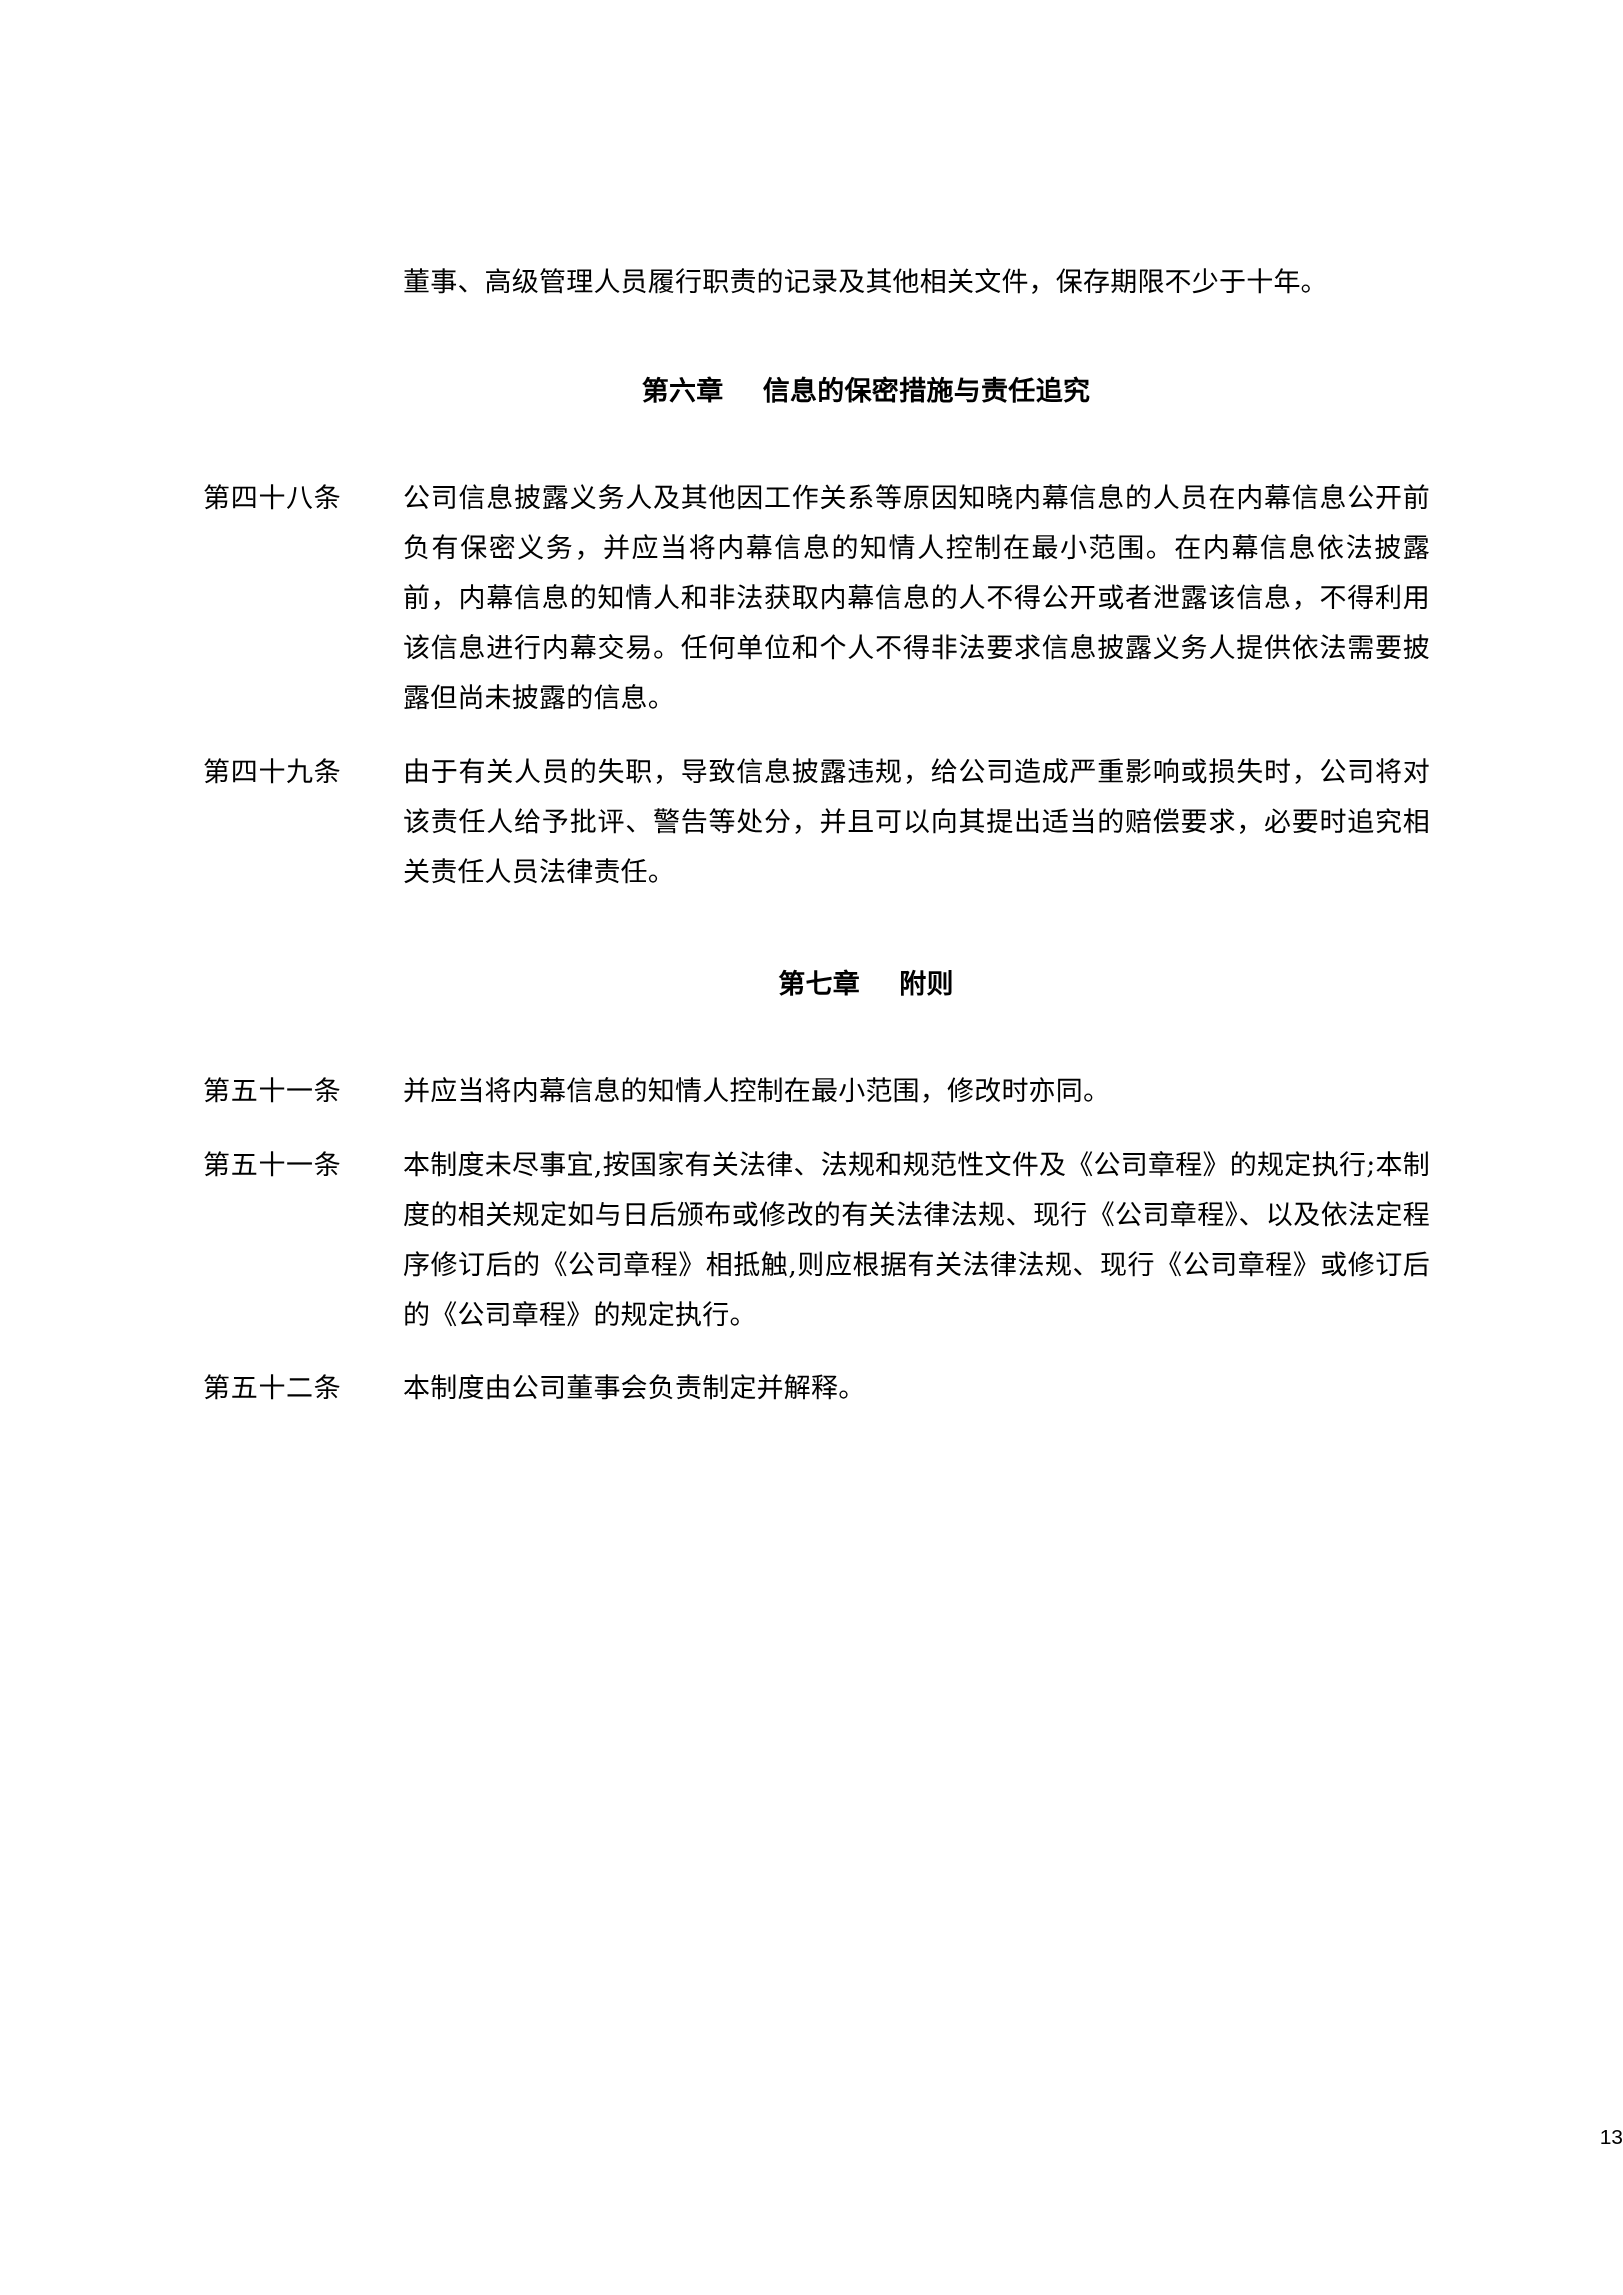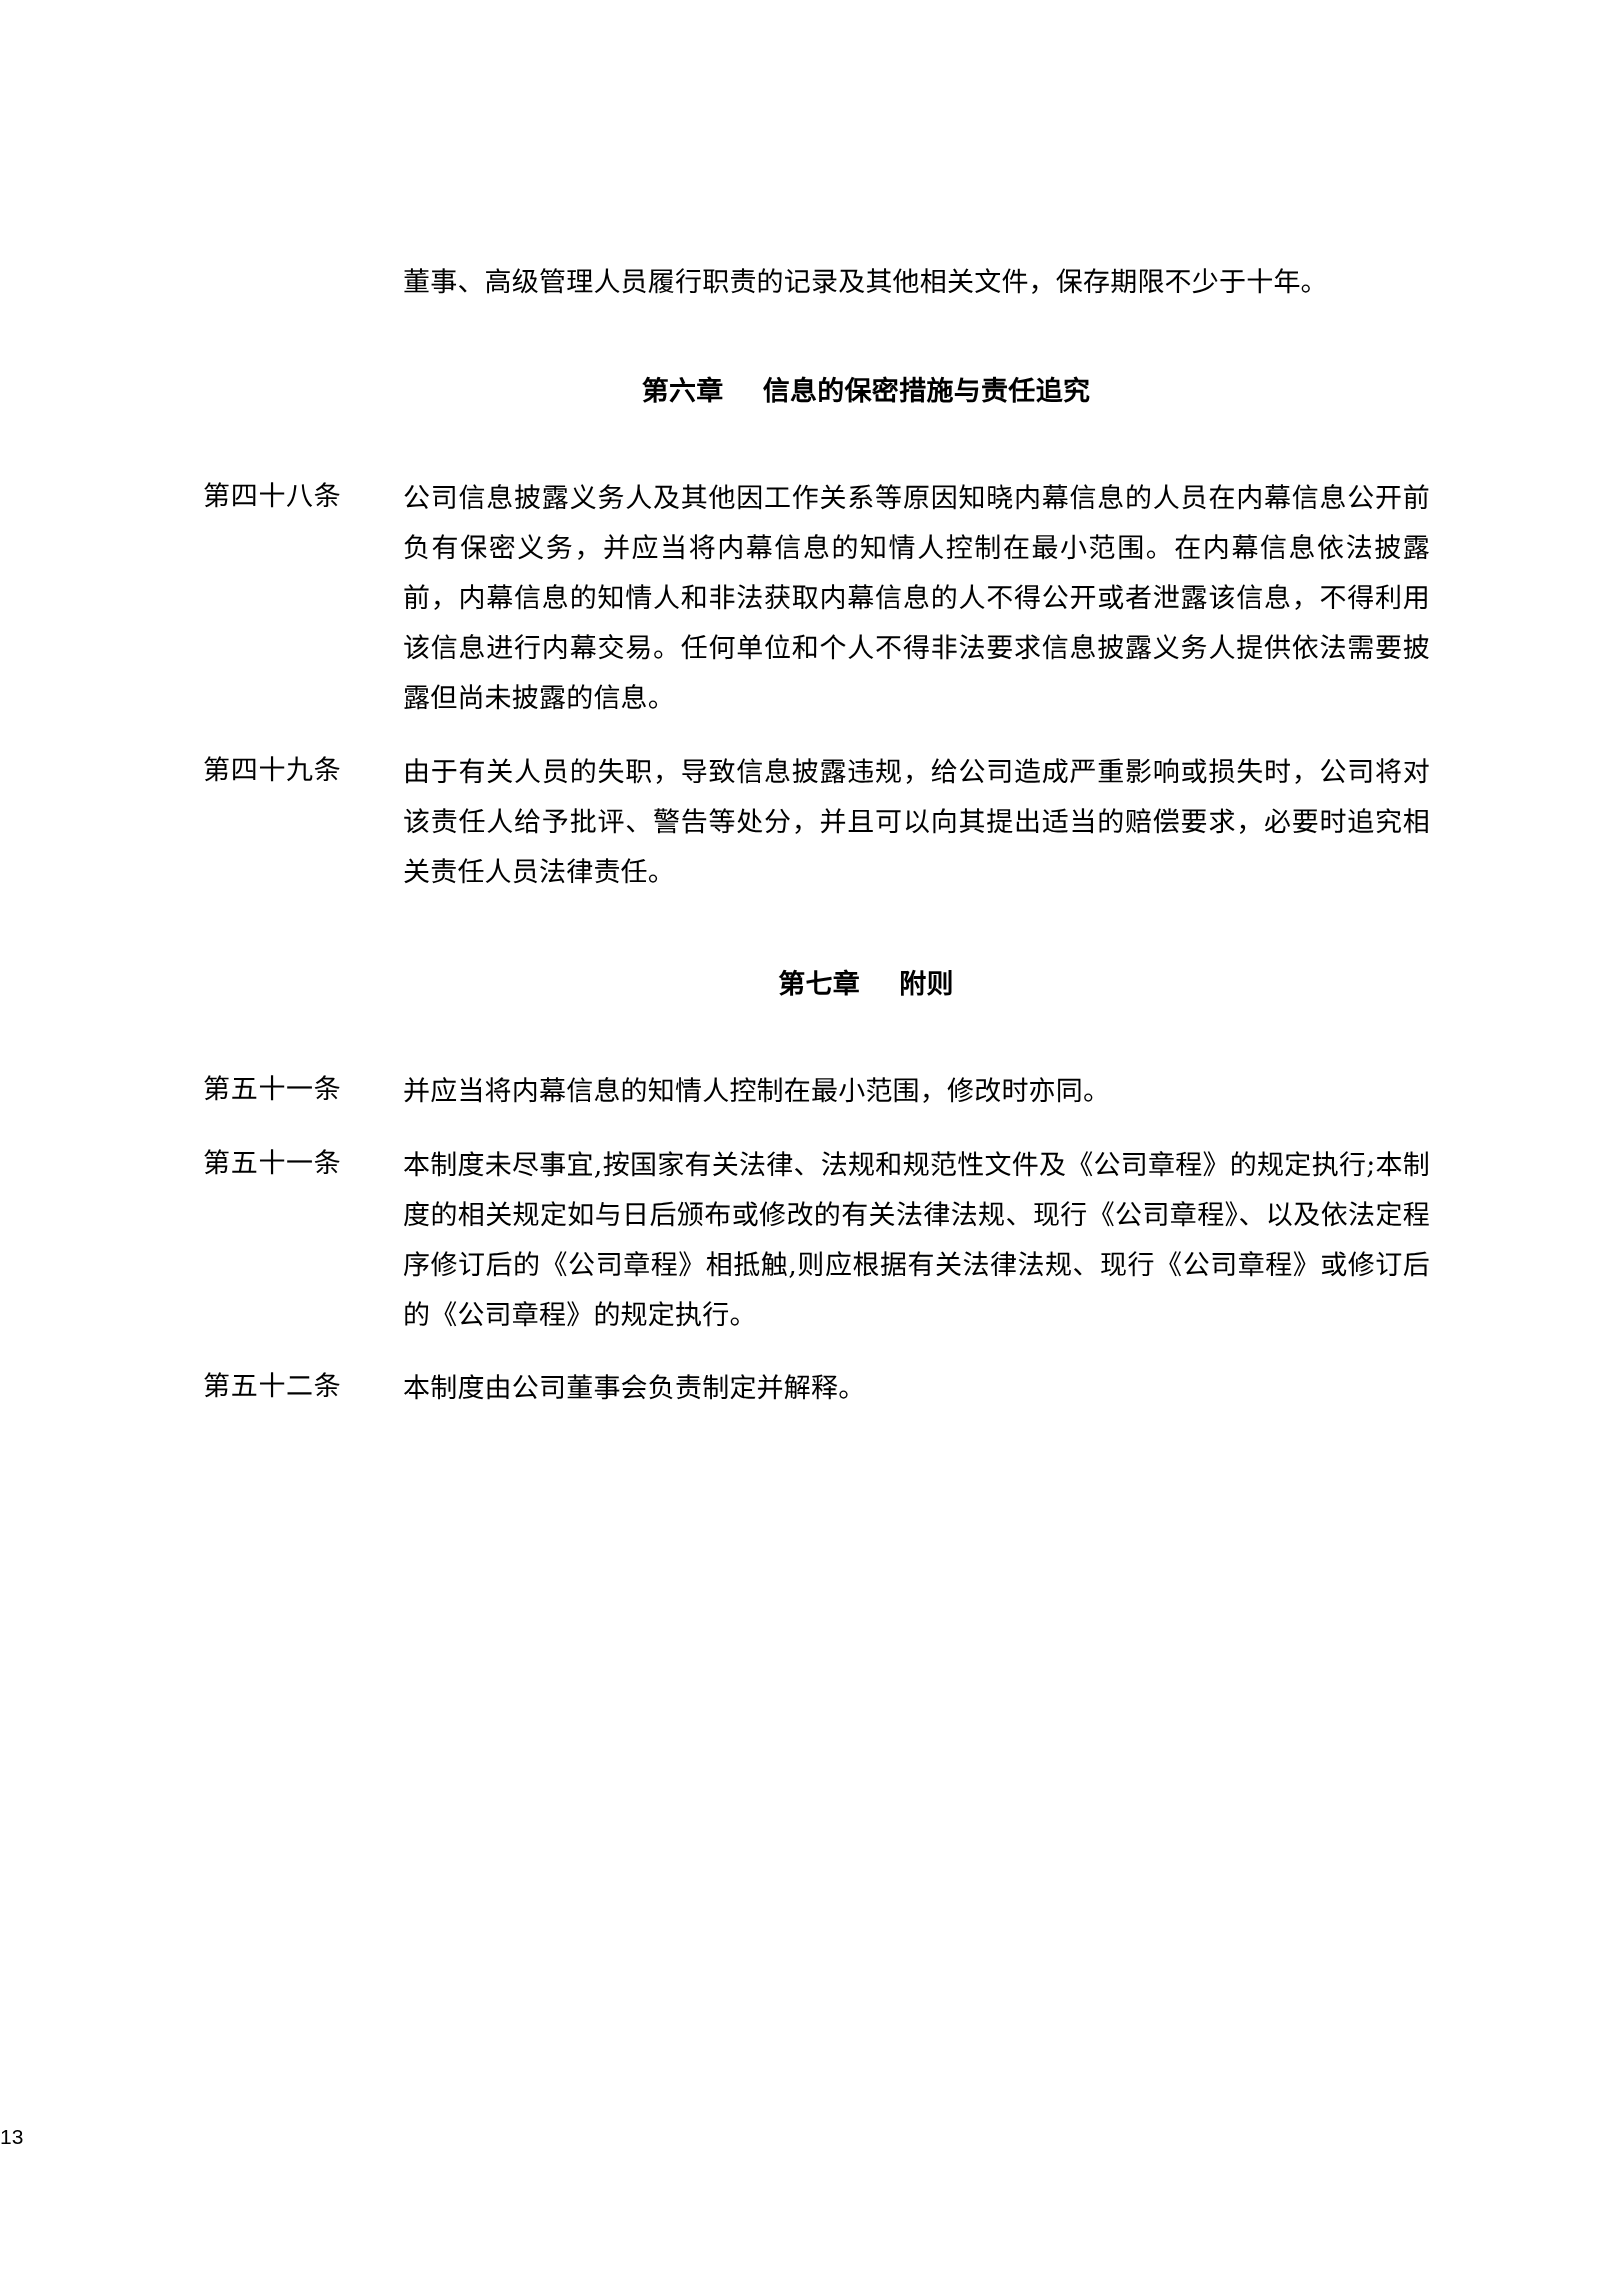--- a/index.html
+++ b/index.html
@@ -55,21 +55,21 @@
     display: flex;
     align-items: flex-start;
     font-size: 27px;
     line-height: 50px;
     color: #000000;
   }
 
   .article-label {
     flex: 0 0 auto;
     width: 200px;
-    font-family: Liberation Mono, monospace;
+    font-family: Liberation Sans, sans-serif;
     font-size: 27px;
     line-height: 50px;
     white-space: nowrap;
     letter-spacing: 0.7px;
   }
 
   .article-body {
     flex: 1 1 auto;
     font-family: "DejaVu Serif", serif;
     font-size: 27px;
@@ -92,21 +92,21 @@
 
   .spacer-48 { height: 31px; }
   .spacer-36 { height: 23.6px; }
 
   
   .page-number {
     position: absolute;
     left: 0;
     right: 0;
     top: 2125px;
-    text-align: left;
+    text-align: right;
     font-family: "Liberation Sans", "DejaVu Sans", sans-serif;
     font-size: 21px;
     color: #000000;
   }
 </style>
 </head>
 <body>
 
 <div class="page">
 

